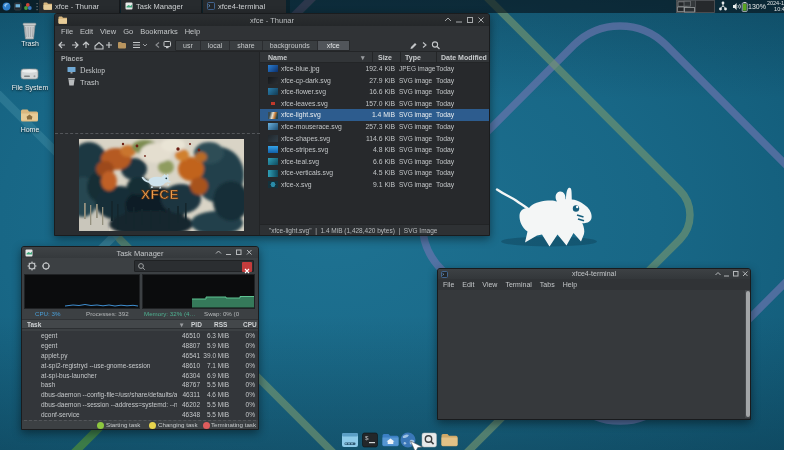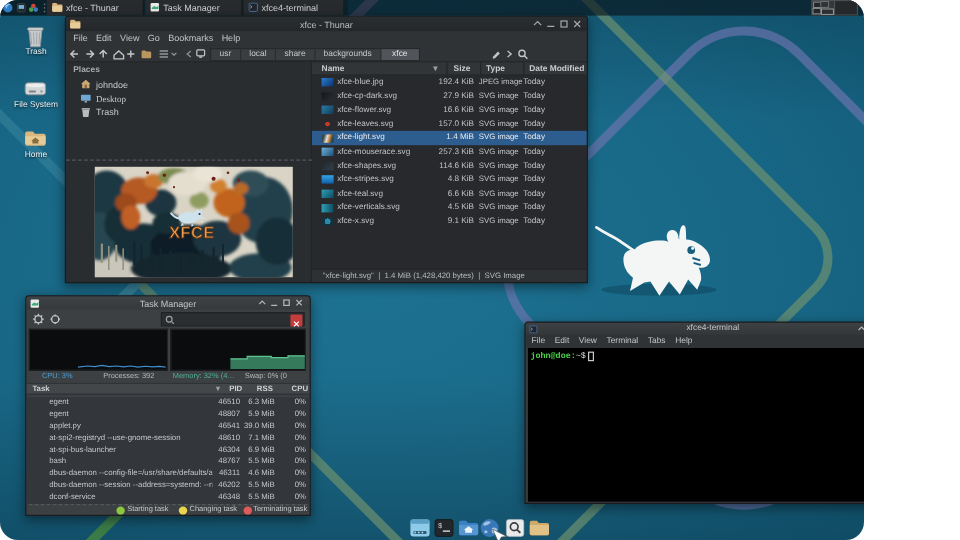--- a/index.html
+++ b/index.html
@@ -1,22 +1,21 @@
 <!DOCTYPE html>
 <html><head>
 <meta charset="utf-8">
 <style>
   html,body{margin:0;padding:0;}
   *{box-sizing:border-box;}
-  #screen{position:relative;width:720px;height:450px;overflow:hidden;
+  #screen{position:relative;width:784px;height:450px;overflow:hidden;
     font-family:"Liberation Sans",sans-serif;
     background:
       linear-gradient(180deg, rgba(6,24,34,0.20) 0%, rgba(0,0,0,0) 22%, rgba(0,0,0,0) 70%, rgba(6,24,34,0.25) 100%),
       radial-gradient(1100px 750px at 42% 50%, #1e7292 0%, #186786 30%, #115976 55%, #0e4a64 75%, #0c4058 90%, #0a3850 100%);
-    border-radius: 15px;
   }
   .abs{position:absolute;}
   .win{position:absolute;box-shadow:0 3px 10px rgba(0,0,0,0.45);overflow:hidden;border-radius:3px 3px 0 0;}
 </style>
 </head>
 <body>
 <div id="screen">
 
   <svg class="abs" width="800" height="450" style="left:0;top:0">
     <g transform="rotate(45 620 223.5)">
@@ -186,24 +185,20 @@
         <path d="M4,9 l4,-4 1.5,1.5 -4,4 -2,0.5 Z" fill="#c3c6c8"></path>
         <path d="M16,4.5 l3,2.5 -3,2.5" fill="none" stroke="#c3c6c8" stroke-width="1.1"></path>
         <circle cx="28" cy="6.5" r="2.6" fill="none" stroke="#c3c6c8" stroke-width="1.1"></circle>
         <path d="M30,8.5 l2.5,2.5" stroke="#c3c6c8" stroke-width="1.2"></path>
       </svg>
     </div>
 
     <div class="abs" style="left:0;top:38px;width:205px;height:184px;background:#2a2d30;border-right:1px solid #222426;">
       <div style="margin:3px 0 0 6px;color:#a9acae;font-size:7px;font-weight:bold;">Places</div>
       <div style="position:absolute;top:13px;left:0;width:205px;font-size:7.5px;color:#c6c9cb;">
-        <div style="height:11.5px;line-height:11.5px;"><svg width="9" height="8" style="vertical-align:-1px;margin:0 4px 0 12px">
-              <path d="M4.5,0.5 L8.5,4 h-1 v3.5 h-6 V4 h-1 Z" fill="#c9a875"></path>
-              <rect x="3.5" y="4.5" width="2" height="3" fill="#8a6a42"></rect>
-            </svg>johndoe</div>
         <div style="height:11.5px;line-height:11.5px;font-family:Liberation Serif, serif;"><svg width="9" height="8" style="vertical-align:-1px;margin:0 4px 0 12px">
               <rect x="0.5" y="1" width="8" height="5" rx="0.5" fill="#6fa8d4"></rect>
               <rect x="3.5" y="6" width="2" height="1.5" fill="#9da0a2"></rect>
             </svg>Desktop</div>
         <div style="height:11.5px;line-height:11.5px;"><svg width="9" height="9" style="vertical-align:-1.5px;margin:0 4px 0 12px">
               <path d="M1.5,2.5 h6 l-0.8,6 h-4.4 Z" fill="#b9bcbe"></path>
               <rect x="1" y="1.2" width="7" height="1.1" rx="0.5" fill="#cfd2d3"></rect>
             </svg>Trash</div>
       </div>
       <div style="position:absolute;top:81px;left:0;width:205px;border-top:1px dashed #53565a;"></div>
@@ -450,24 +445,20 @@
       <svg width="36" height="10" style="position:absolute;left:276px;top:0">
         <path d="M1.5,6 l2.5,-2.5 2.5,2.5" stroke="#b5b8ba" stroke-width="1" fill="none"></path>
         <path d="M10,7 h5" stroke="#b5b8ba" stroke-width="1"></path>
         <rect x="19.5" y="2.5" width="4.5" height="4.5" fill="none" stroke="#b5b8ba" stroke-width="1"></rect>
         <path d="M29,2.5 l4.5,4.5 M33.5,2.5 l-4.5,4.5" stroke="#b5b8ba" stroke-width="1"></path>
       </svg>
     </div>
     <div class="abs" style="left:0;top:10px;width:312px;height:11px;background:#303336;color:#c3c6c8;font-size:7px;line-height:11px;">
       <span style="margin-left:5px;">File</span><span style="margin-left:8px;">Edit</span><span style="margin-left:8px;">View</span><span style="margin-left:8px;">Terminal</span><span style="margin-left:8px;">Tabs</span><span style="margin-left:8px;">Help</span>
     </div>
-    <div class="abs" style="left:2px;top:21px;width:305px;height:128px;background:#000000;font-family:'Liberation Mono',monospace;font-size:7px;">
-      <span style="position:absolute;left:2px;top:3px;color:#4ad24a;font-weight:bold;">john@doe:<span style="color:#d8dbdc;font-weight:normal;">~$</span></span>
-      <span style="position:absolute;left:50px;top:2.5px;width:5px;height:8.5px;border:1px solid #c9cccd;"></span>
-    </div>
     <div class="abs" style="left:307px;top:21px;width:5px;height:128px;background:#45484b;">
       <div style="position:absolute;left:0.5px;top:1px;width:4px;height:126px;background:#a3a6a8;border-radius:2px;"></div>
     </div>
   </div>
 
   <svg class="abs" width="130" height="20" style="left:338px;top:430px">
 
     <rect x="4" y="3" width="16" height="14" rx="2" fill="#8ecbe9"></rect>
     <rect x="4" y="3" width="16" height="3.5" rx="1.5" fill="#5b9fc6"></rect>
     <rect x="6.5" y="12.5" width="11" height="2.5" rx="1" fill="#2e5a74"></rect>

